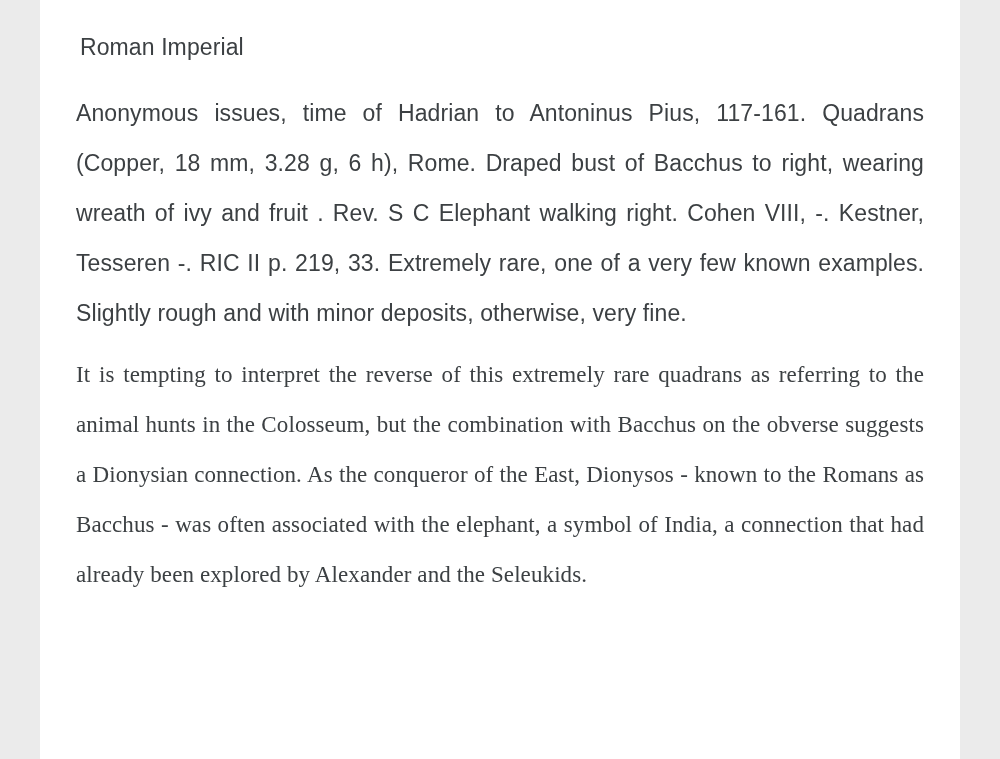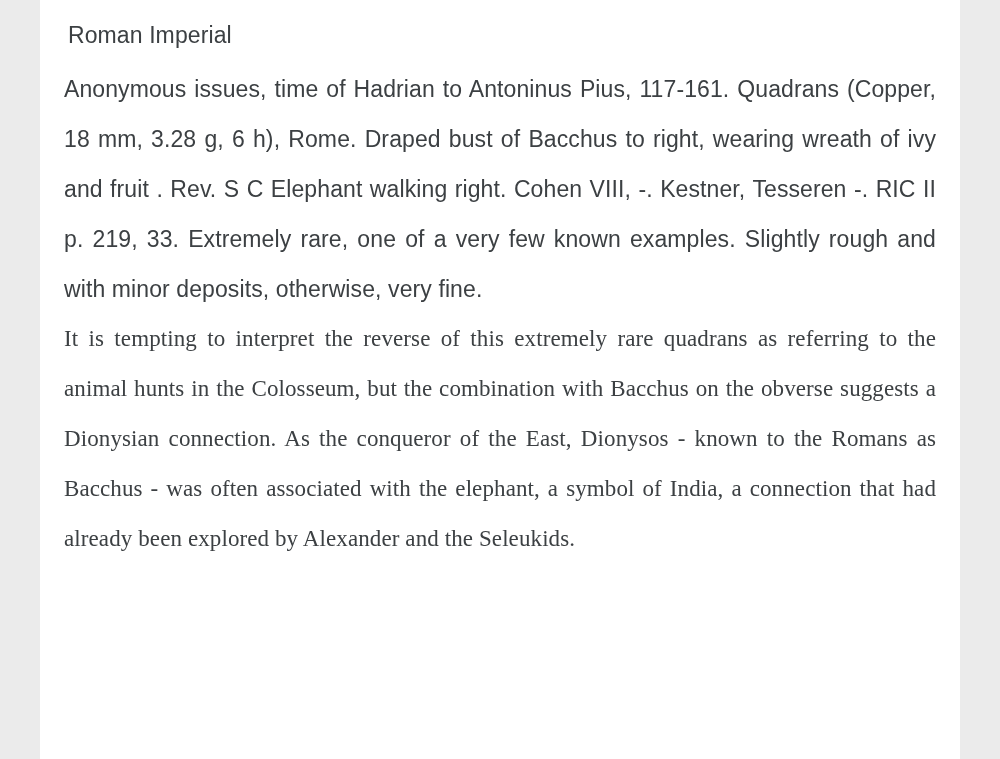--- a/index.html
+++ b/index.html
@@ -25,30 +25,30 @@
   }
   .content {
     padding-top: 6px;
   }
   .heading {
     font-size: 23px;
     line-height: 50px;
     color: #3c4043;
     font-weight: 400;
     letter-spacing: 0.1px;
-    margin: 4px;
+    margin: 16px;
     text-align: left;
   }
   .para {
     font-size: 23px;
     line-height: 50px;
     color: #3c4043;
     font-weight: 400;
     letter-spacing: 0.1px;
-    margin: 0;
+    margin: 12px;
     text-align: justify;
     text-justify: inter-word;
   }
   .para-last {
     text-align: justify;
     font-family: Liberation Serif, serif;
   }
 </style>
 </head>
 <body>

